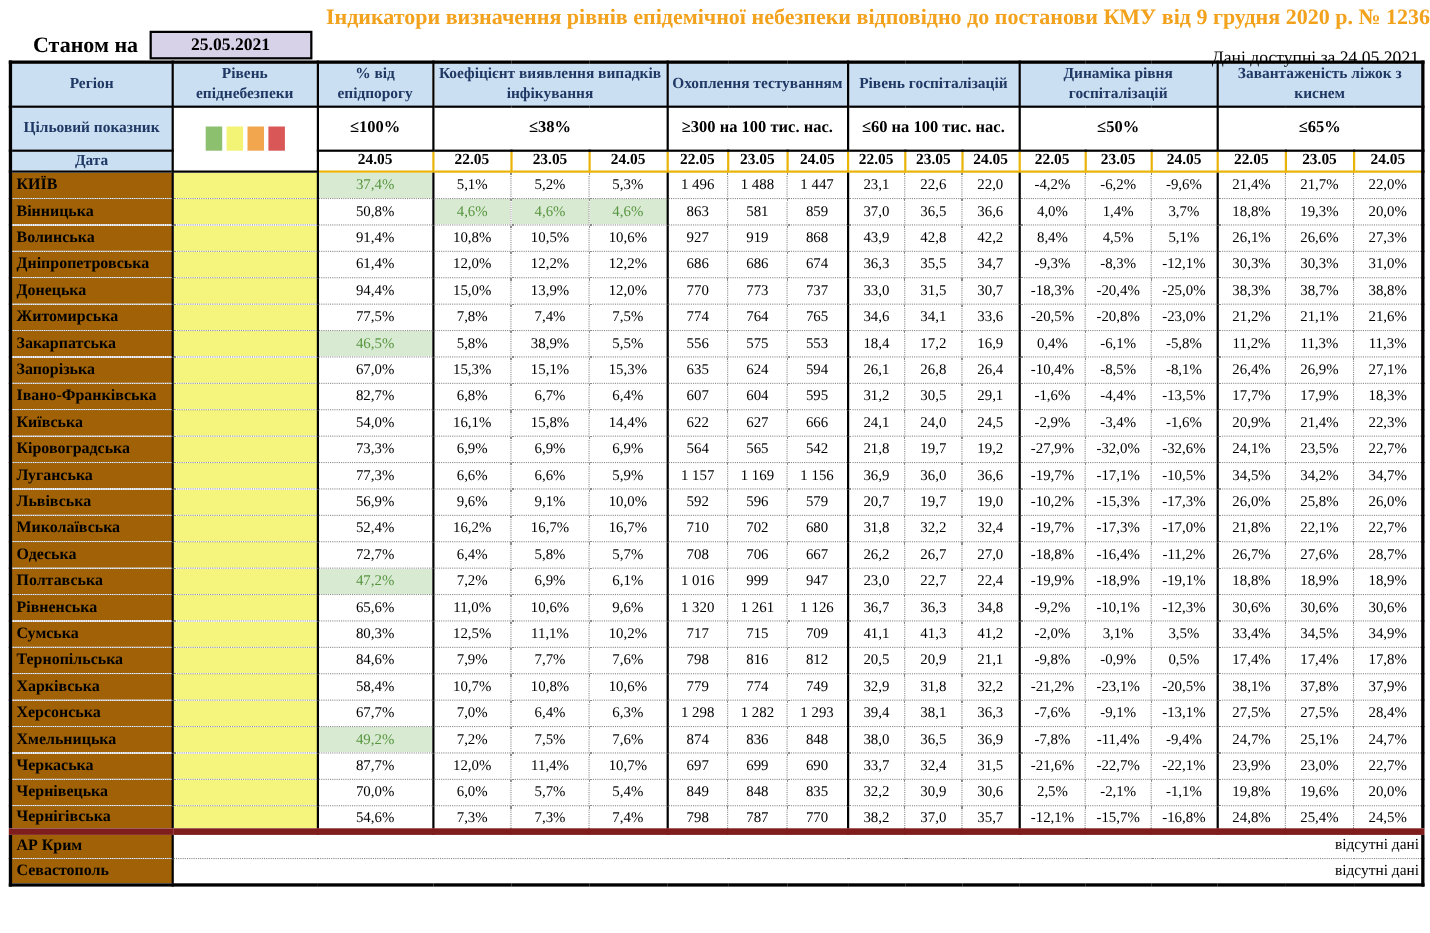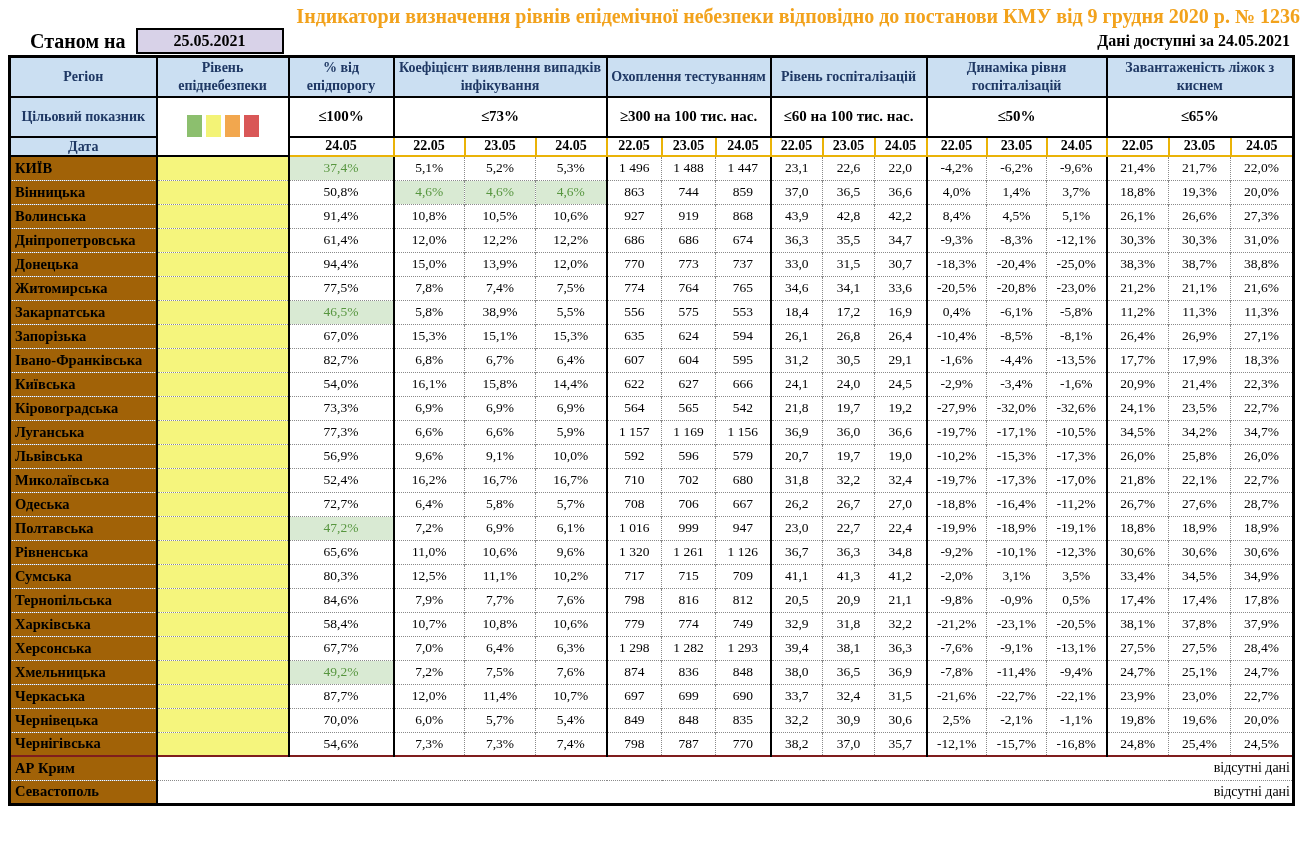--- a/index.html
+++ b/index.html
@@ -24,21 +24,21 @@
     color:var(--orange);padding-top:4px;height:28px;line-height:24px;
     white-space:nowrap;
   }
   .subhead{position:relative;height:27px;}
   .status-wrap{position:absolute;left:30px;top:0;display:flex;align-items:center;}
   .status-label{font-weight:bold;font-size:20px;margin-right:10px;}
   .status-date{
     display:inline-block;width:148px;text-align:center;font-weight:bold;font-size:16px;
     background:var(--purple);border:2px solid #000;padding:0;line-height:22px;
   }
-  .avail{position:absolute;right:10px;top:4px;font-weight:bold;font-size:16px;}
+  .avail{position:absolute;right:10px;top:16px;font-weight:normal;font-size:16px;}
   table{
     border-collapse:collapse;table-layout:fixed;
     margin-left:8px;border:3px solid #000;
   }
   th,td{padding:0 2px;overflow:hidden;white-space:nowrap;text-align:center;vertical-align:middle;}
   .hdr{
     background:var(--blue);color:var(--hdrtext);
     font-weight:bold;font-size:14px;line-height:1.25;
     border:2px solid #000;white-space:normal;
   }
@@ -52,21 +52,21 @@
   tbody td{height:24px;font-size:13.5px;border-top:1px dotted var(--dot);}
   td.region{
     font-weight:bold;font-size:14.5px;text-align:left;padding-left:4px;
     border-right:2px solid #000;background:#a16207;
   }
   td.level{background:var(--yellow);border-right:2px solid #000;}
   td.cell{border-left:1px dotted var(--dot);}
   td.gstart{border-left:2px solid #000;}
   td.green{background:var(--greenbg);color:var(--greentext);}
   tr.nodata td{border-top:1px dotted var(--dot);}
-  tr.nodata-first td{border-top:2px solid #7f1d1d;}
+  tr.nodata-first td{border-top:6px solid #7f1d1d;}
   td.nodata-span{text-align:right;font-size:14px;}
 </style>
 </head>
 <body>
 
 <div class="title">Індикатори визначення рівнів епідемічної небезпеки відповідно до постанови КМУ від 9 грудня 2020 р. № 1236</div>
 
 <div class="subhead">
   <span class="status-wrap">
     <span class="status-label">Станом на</span>
@@ -107,21 +107,21 @@
         <th class="hdr" colspan="3">Коефіцієнт виявлення випадків інфікування</th>
         <th class="hdr" colspan="3">Охоплення тестуванням</th>
         <th class="hdr" colspan="3">Рівень госпіталізацій</th>
         <th class="hdr" colspan="3">Динаміка рівня госпіталізацій</th>
         <th class="hdr" colspan="3">Завантаженість ліжок з киснем</th>
       </tr>
       <tr class="r2">
         <th class="hdr">Цільовий показник</th>
         <td class="legend-cell" rowspan="2"><span class="sq" style="background:#8cbf6e"></span><span class="sq" style="background:#f3f376"></span><span class="sq" style="background:#f2a74e"></span><span class="sq" style="background:#d95757"></span></td>
         <td class="tgt">≤100%</td>
-        <td class="tgt" colspan="3">≤73%</td>
+        <td class="tgt" colspan="3">≤38%</td>
         <td class="tgt" colspan="3">≥300 на 100 тис. нас.</td>
         <td class="tgt" colspan="3">≤60 на 100 тис. нас.</td>
         <td class="tgt" colspan="3">≤50%</td>
         <td class="tgt" colspan="3">≤65%</td>
       </tr>
       <tr class="r3">
         <th class="hdr">Дата</th>
         <td class="date">24.05</td>
         <td class="date">22.05</td>
         <td class="date">23.05</td>
@@ -162,21 +162,21 @@
         <td class="cell">22,0%</td>
       </tr>
       <tr class="rowdata">
         <td class="region">Вінницька</td>
         <td class="level"></td>
         <td class="cell">50,8%</td>
         <td class="cell gstart green">4,6%</td>
         <td class="cell green">4,6%</td>
         <td class="cell green">4,6%</td>
         <td class="cell gstart">863</td>
-        <td class="cell">744</td>
+        <td class="cell">581</td>
         <td class="cell">859</td>
         <td class="cell gstart">37,0</td>
         <td class="cell">36,5</td>
         <td class="cell">36,6</td>
         <td class="cell gstart">4,0%</td>
         <td class="cell">1,4%</td>
         <td class="cell">3,7%</td>
         <td class="cell gstart">18,8%</td>
         <td class="cell">19,3%</td>
         <td class="cell">20,0%</td>

